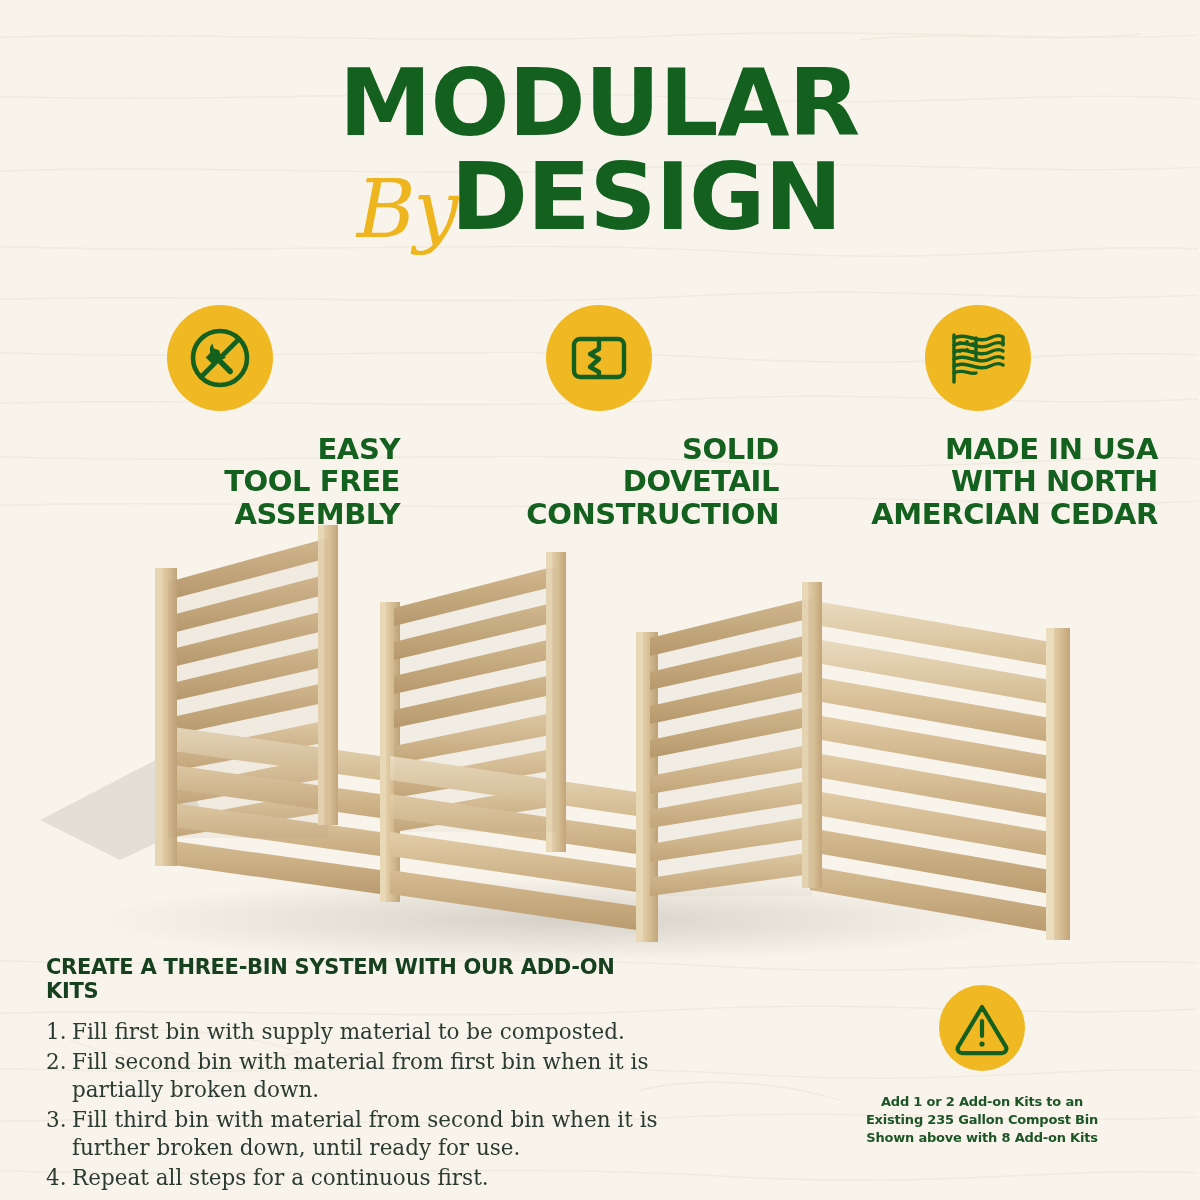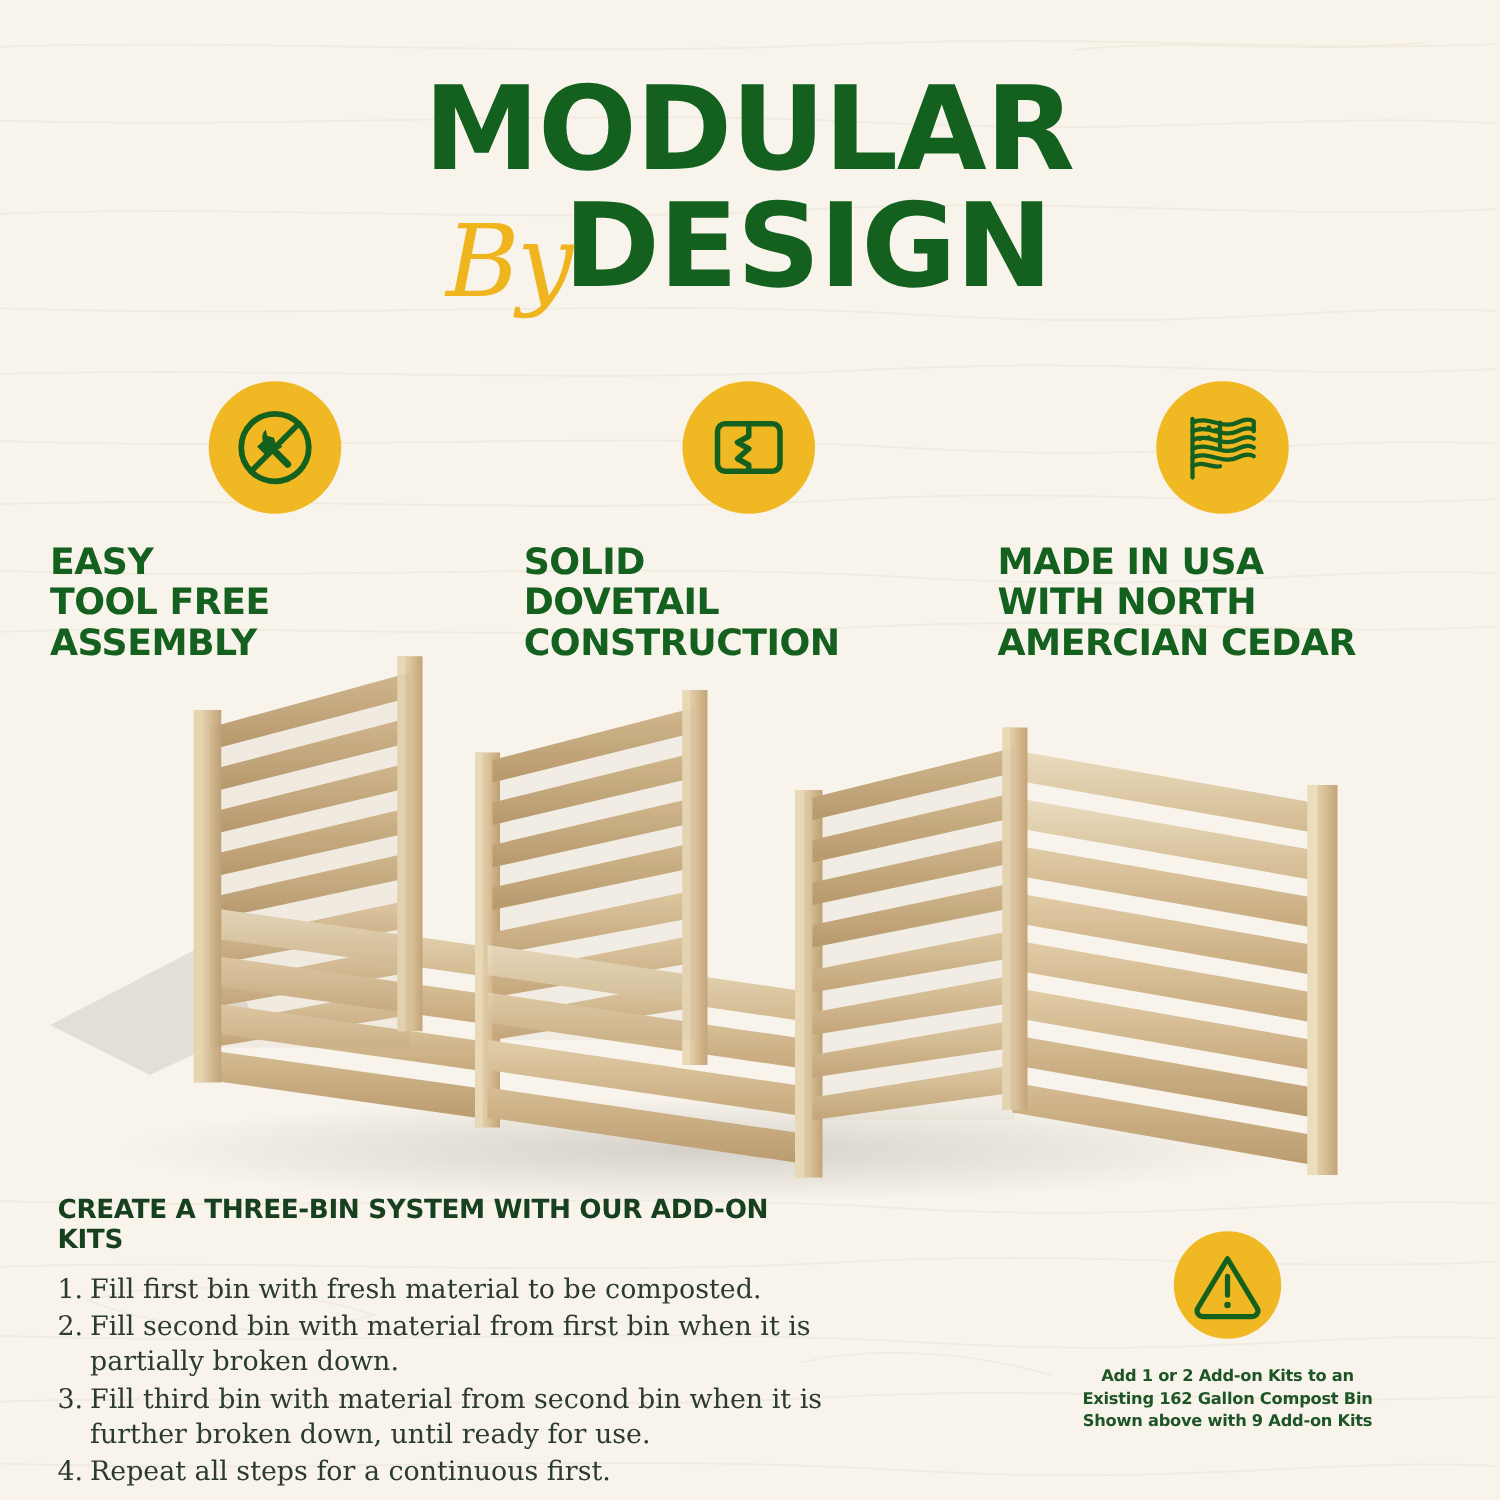--- a/index.html
+++ b/index.html
@@ -66,21 +66,21 @@
     text-transform:uppercase;
     text-align:center;
   }
 
   
   .features {
     position:absolute; left:40px; right:40px; top:305px;
     display:flex;
     justify-content:space-between;
   }
-  .feature { width:360px; text-align:left; }
+  .feature { width:360px; text-align:right; }
   .badge {
     width:106px; height:106px; border-radius:50%;
     background:#f0b822;
     margin:0 auto 22px;
     display:flex; align-items:center; justify-content:center;
   }
   .feat-label {
     font-family:"DejaVu Sans", sans-serif;
     font-weight:700;
     font-size:29px;
@@ -373,21 +373,21 @@
     <path d="M168 62 L328 18 L328 318 L168 318 Z" fill="#8c7350" opacity=".07"></path>
     <path d="M394 88 L556 46 L556 312 L394 312 Z" fill="#8c7350" opacity=".05"></path>
     <path d="M650 118 L812 78 L812 376 L650 376 Z" fill="#8c7350" opacity=".05"></path>
   </svg>
 
   <div class="steps">
     <div class="steps-title">CREATE A THREE-BIN SYSTEM WITH OUR ADD-ON KITS</div>
 
     <div class="step">
       <span class="step-num">1.</span>
-      <span class="step-txt">Fill first bin with fresh material to be composted.</span>
+      <span class="step-txt">Fill first bin with supply material to be composted.</span>
     </div>
     <div class="step">
       <span class="step-num">2.</span>
       <span class="step-txt">Fill second bin with material from first bin when it is partially broken down.</span>
     </div>
     <div class="step">
       <span class="step-num">3.</span>
       <span class="step-txt">Fill third bin with material from second bin when it is further broken down, until ready for use.</span>
     </div>
     <div class="step">
@@ -399,18 +399,18 @@
   <div class="note">
     <div class="note-badge">
       <svg width="58" height="58" viewBox="0 0 58 58">
         <path d="M29 8 L53 48 a4.5 4.5 0 0 1 -4 6.2 L9 54.2 a4.5 4.5 0 0 1 -4-6.2 Z" fill="none" stroke="#14601f" stroke-width="4.2" stroke-linejoin="round"></path>
         <line x1="29" y1="22" x2="29" y2="37" stroke="#14601f" stroke-width="4.2" stroke-linecap="round"></line>
         <circle cx="29" cy="45" r="2.6" fill="#14601f"></circle>
       </svg>
     </div>
     <div class="note-text">
       <div>Add 1 or 2 Add-on Kits to an</div>
-      <div>Existing 162 Gallon Compost Bin</div>
-      <div>Shown above with 9 Add-on Kits</div>
+      <div>Existing 235 Gallon Compost Bin</div>
+      <div>Shown above with 8 Add-on Kits</div>
     </div>
   </div>
 
 </div>
 
 </body></html>

